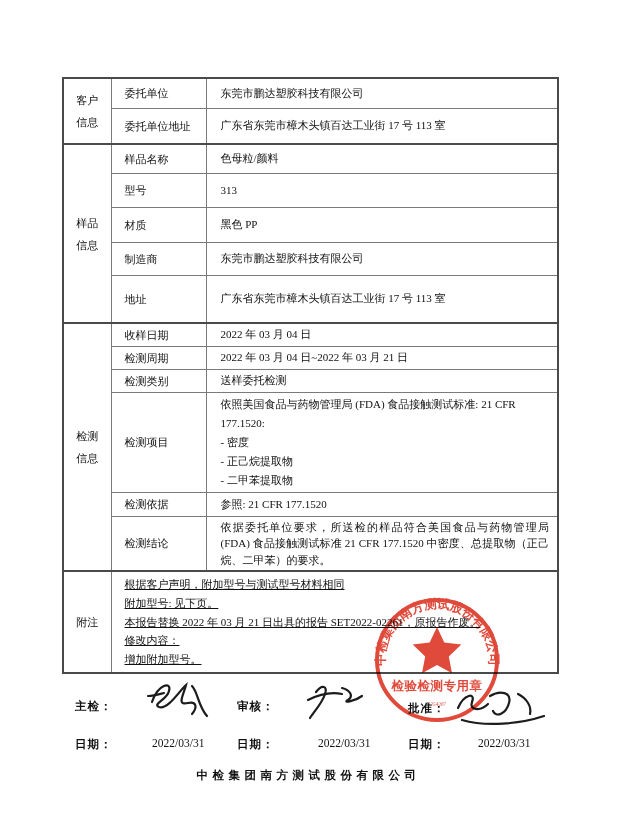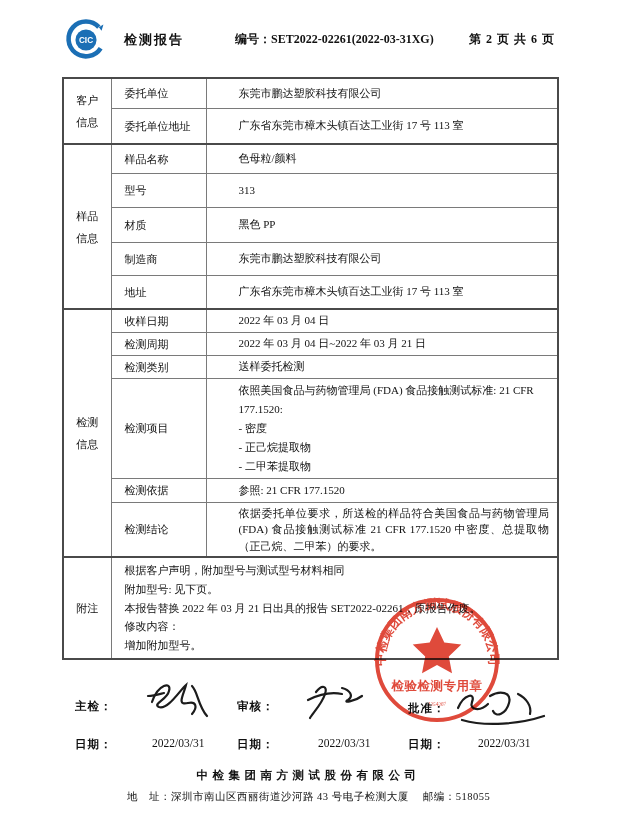--- a/index.html
+++ b/index.html
@@ -18,26 +18,26 @@
   .hdr-title { position:absolute; left:62px; top:15px; font-size:13px; font-weight:bold; letter-spacing:2px; }
   .hdr-no { position:absolute; left:173px; top:15px; font-size:12px; font-weight:bold; }
   .hdr-page { position:absolute; right:2px; top:15px; font-size:12px; font-weight:bold; letter-spacing:1px; }
 
   
   table.report { position:absolute; left:62px; top:77px; width:495px; border-collapse:collapse; table-layout:fixed; }
   table.report td { border:1px solid #7a7a7a; font-size:11px; vertical-align:middle; overflow:hidden; }
   table.report { border:2px solid #4a4a4a; }
   td.sec-label { text-align:center; font-size:11.5px; line-height:22px; padding:0; }
   td.f { padding:3px 4px 2px 13px; }
-  td.v { padding:2px 8px 2px 32px; }
+  td.v { padding:2px 8px 2px 14px; }
   tr.sec-start td { border-top:2px solid #4a4a4a; }
   .ln { line-height:19px; white-space:nowrap; }
   .concl { line-height:16.5px; text-align:justify; }
   td.note-cell { padding:3px 8px 3px 13px; }
-  td.note-cell .ln { line-height:18.8px; }
+  td.note-cell .ln { line-height:18.8px;text-decoration:underline; }
 
   
   .signoff { position:absolute; left:0; top:0; width:617px; height:608px; pointer-events:none; }
   .sig-label { position:absolute; font-size:11.5px; font-weight:bold; letter-spacing:1px; }
   .sig-date-label { position:absolute; font-size:11.5px; font-weight:bold; letter-spacing:1px;text-align:center; }
   .sig-date { position:absolute; font-size:11.5px;text-align:right; }
   .sig-svg { position:absolute; }
   .sig-svg path { fill:none; stroke:#1c1c1c; stroke-width:2.2; stroke-linecap:round; }
 
   
@@ -49,31 +49,20 @@
   .f-line1 { margin-top:7px; font-size:10.5px; letter-spacing:0.5px; }
   .f-line2 { margin-top:3px; font-size:10.5px; letter-spacing:0.5px; }
   .f-url { color:#0000dd; text-decoration:underline; font-family:"Liberation Mono","DejaVu Sans Mono",monospace; font-size:10px; }
   .sp { display:inline-block; width:14px; }
 </style>
 </head>
 <body>
 
 <div class="page">
 
-  <div class="header">
-    <svg class="logo" viewBox="0 0 48 48">
-      <path d="M 38 10 A 19 19 0 1 0 40 33" fill="none" stroke="#1b6fb5" stroke-width="5"></path>
-      <path d="M 38 10 L 43 7 L 41 14 Z" fill="#1b6fb5"></path>
-      <circle cx="24" cy="24" r="11.5" fill="#1b6fb5"></circle>
-      <text x="24" y="27.5" text-anchor="middle" font-size="9" font-weight="bold" fill="#ffffff" font-family="Liberation Sans, sans-serif">CIC</text>
-    </svg>
-    <div class="hdr-title">检测报告</div>
-    <div class="hdr-no"><span>编号：</span><span>SET2022-02261(2022-03-31XG)</span></div>
-    <div class="hdr-page">第 2 页 共 6 页</div>
-  </div>
 
   <table class="report">
     <colgroup>
         <col style="width:48px">
         <col style="width:95px">
         <col style="width:352px">
       </colgroup>
 
     <tbody>
         <tr style="height:30px">
@@ -102,21 +91,21 @@
       <td class="v">313</td>
     </tr>
     <tr style="height:35px">
       <td class="f">材质</td>
       <td class="v">黑色 PP</td>
     </tr>
     <tr style="height:33px">
       <td class="f">制造商</td>
       <td class="v">东莞市鹏达塑胶科技有限公司</td>
     </tr>
-    <tr style="height:34px">
+    <tr style="height:48px">
       <td class="f">地址</td>
       <td class="v">广东省东莞市樟木头镇百达工业街 17 号 113 室</td>
     </tr>
 
     <tr class="sec-start" style="height:23px">
       <td class="sec-label" rowspan="6">
         <div>检测</div>
         <div>信息</div>
       </td>
       <td class="f">收样日期</td>
@@ -205,18 +194,15 @@
       <textPath href="#ringPath" startOffset="50%" text-anchor="middle">中检集团南方测试股份有限公司</textPath>
     </text>
     <text x="66" y="96" text-anchor="middle" font-size="12.5" font-weight="bold" fill="#dd3a2a" letter-spacing="0.5" font-family="Liberation Serif, serif">检验检测专用章</text>
     <text font-size="5.5" fill="#dd3a2a" font-family="Liberation Serif, serif">
       <textPath href="#serialPath" startOffset="50%" text-anchor="middle">1254207</textPath>
     </text>
   </svg>
 
   <div class="footer">
     <div class="f-company">中检集团南方测试股份有限公司</div>
-    <div class="f-line1">
-      <span>地　址：</span><span>深圳市南山区西丽街道沙河路 43 号电子检测大厦</span><span class="sp"></span><span>邮编：</span><span>518055</span>
-    </div>
   </div>
 
 </div>
 
 </body></html>

